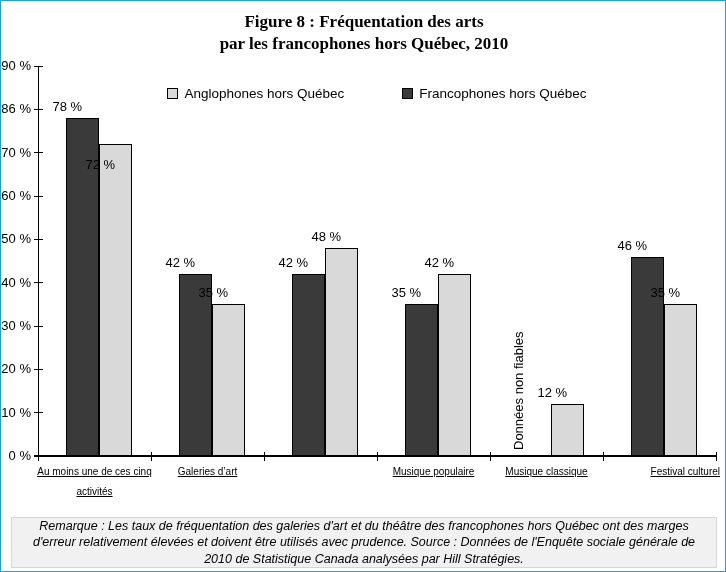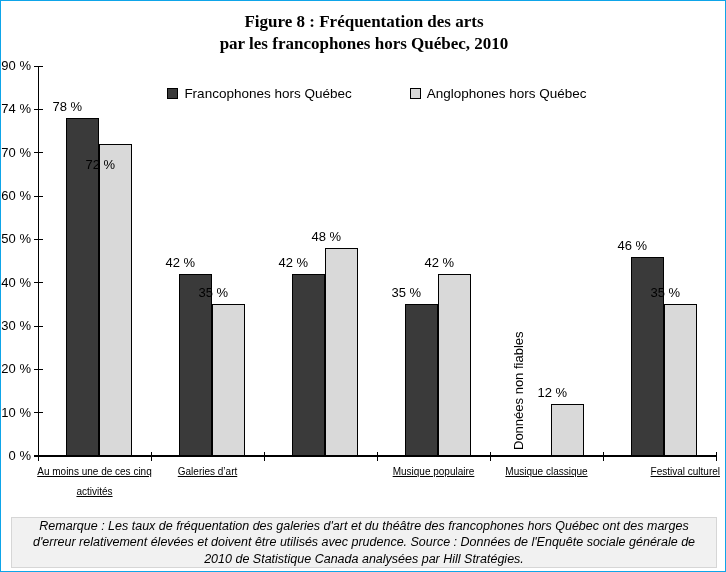--- a/index.html
+++ b/index.html
@@ -114,26 +114,26 @@
 
 <div id="page">
 
   <div id="title-block">
     <div>Figure 8 : Fréquentation des arts</div>
     <div>par les francophones hors Québec, 2010</div>
   </div>
 
   <div id="legend">
     <div class="legend-item">
+      <span class="legend-swatch" id="swatch-1" style="background: rgb(217, 217, 217);"></span>
+      <span>Anglophones hors Québec</span>
+    </div>
+    <div class="legend-item">
       <span class="legend-swatch" id="swatch-0" style="background: rgb(58, 58, 58);"></span>
       <span>Francophones hors Québec</span>
-    </div>
-    <div class="legend-item">
-      <span class="legend-swatch" id="swatch-1" style="background: rgb(217, 217, 217);"></span>
-      <span>Anglophones hors Québec</span>
     </div>
   </div>
 
   <div id="plot">
     <div class="y-axis-line"></div>
     <div class="x-axis-line"></div>
   <div class="ytick" style="left: 33px; top: 454.5px;"></div>
       <div class="ytick-label" style="top: 447px;">0 %</div>
       <div class="ytick" style="left: 33px; top: 411.167px;"></div>
       <div class="ytick-label" style="top: 403.667px;">10 %</div>
@@ -143,21 +143,21 @@
       <div class="ytick-label" style="top: 317px;">30 %</div>
       <div class="ytick" style="left: 33px; top: 281.167px;"></div>
       <div class="ytick-label" style="top: 273.667px;">40 %</div>
       <div class="ytick" style="left: 33px; top: 237.833px;"></div>
       <div class="ytick-label" style="top: 230.333px;">50 %</div>
       <div class="ytick" style="left: 33px; top: 194.5px;"></div>
       <div class="ytick-label" style="top: 187px;">60 %</div>
       <div class="ytick" style="left: 33px; top: 151.167px;"></div>
       <div class="ytick-label" style="top: 143.667px;">70 %</div>
       <div class="ytick" style="left: 33px; top: 107.833px;"></div>
-      <div class="ytick-label" style="top: 100.333px;">74 %</div>
+      <div class="ytick-label" style="top: 100.333px;">86 %</div>
       <div class="ytick" style="left: 33px; top: 64.5px;"></div>
       <div class="ytick-label" style="top: 57px;">90 %</div>
       <div class="xtick" style="left: 37px; top: 451px;"></div>
       <div class="xtick" style="left: 150px; top: 451px;"></div>
       <div class="xtick" style="left: 263px; top: 451px;"></div>
       <div class="xtick" style="left: 376px; top: 451px;"></div>
       <div class="xtick" style="left: 489px; top: 451px;"></div>
       <div class="xtick" style="left: 602px; top: 451px;"></div>
       <div class="xtick" style="left: 715px; top: 451px;"></div>
       <div class="bar" style="left: 65px; top: 117px; width: 33px; height: 338px; background: rgb(58, 58, 58);"></div>

